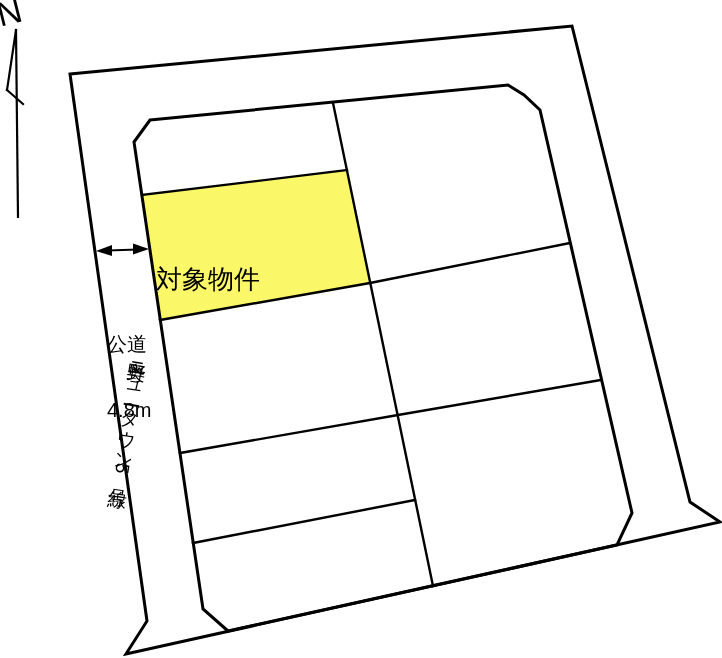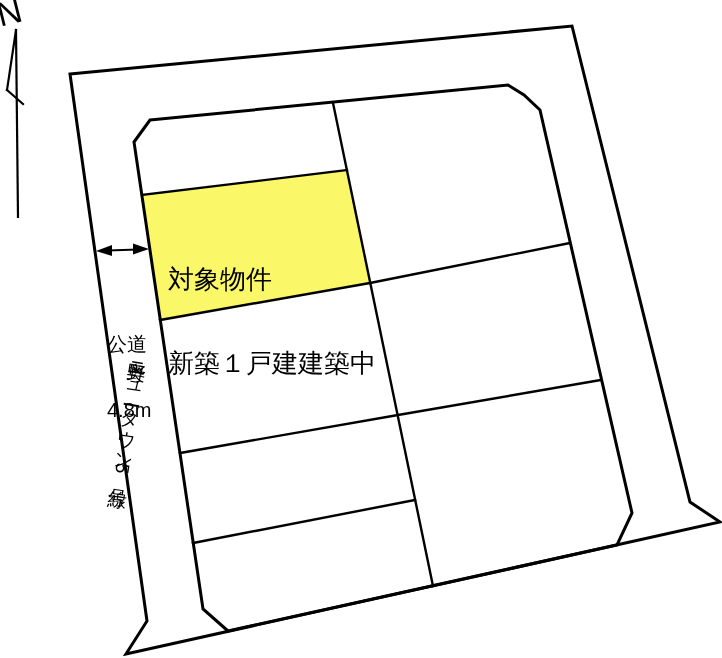--- a/index.html
+++ b/index.html
@@ -12,21 +12,21 @@
   }
   #map-svg{position:absolute;left:0;top:0;}
   .lbl{position:absolute;color:#000;white-space:pre;}
   #north-label{
     left:-3px;top:-7px;
     font-size:34px;
     transform:rotate(-14deg);
     transform-origin:50% 50%;
   }
   #target-label{
-    left:168px;top:209px;
+    left:156px;top:209px;
     font-size:26px;
     line-height:28px;
     letter-spacing:0px;
   }
   #road-width-label{
     left:107px;top:289px;
     font-size:20px;
     line-height:22px;
   }
   #road-name-label{
@@ -74,21 +74,20 @@
     <g stroke="none" fill="#000000">
       <polygon points="96,251 112,245 112,256"></polygon>
       <polygon points="149,249 133,243.5 133,254.5"></polygon>
     </g>
   </svg>
 
   <div class="lbl" id="north-label">N</div>
 
   <div class="lbl" id="target-label">
     <div>対象物件</div>
-    <div>新築１戸建建築中</div>
   </div>
 
   <div class="lbl" id="road-width-label">
     <div>公道</div>
     <div>4.8m</div>
   </div>
 
   <div class="lbl" id="road-name-label">奥野ニュータウン5号線</div>
 
 </div>

